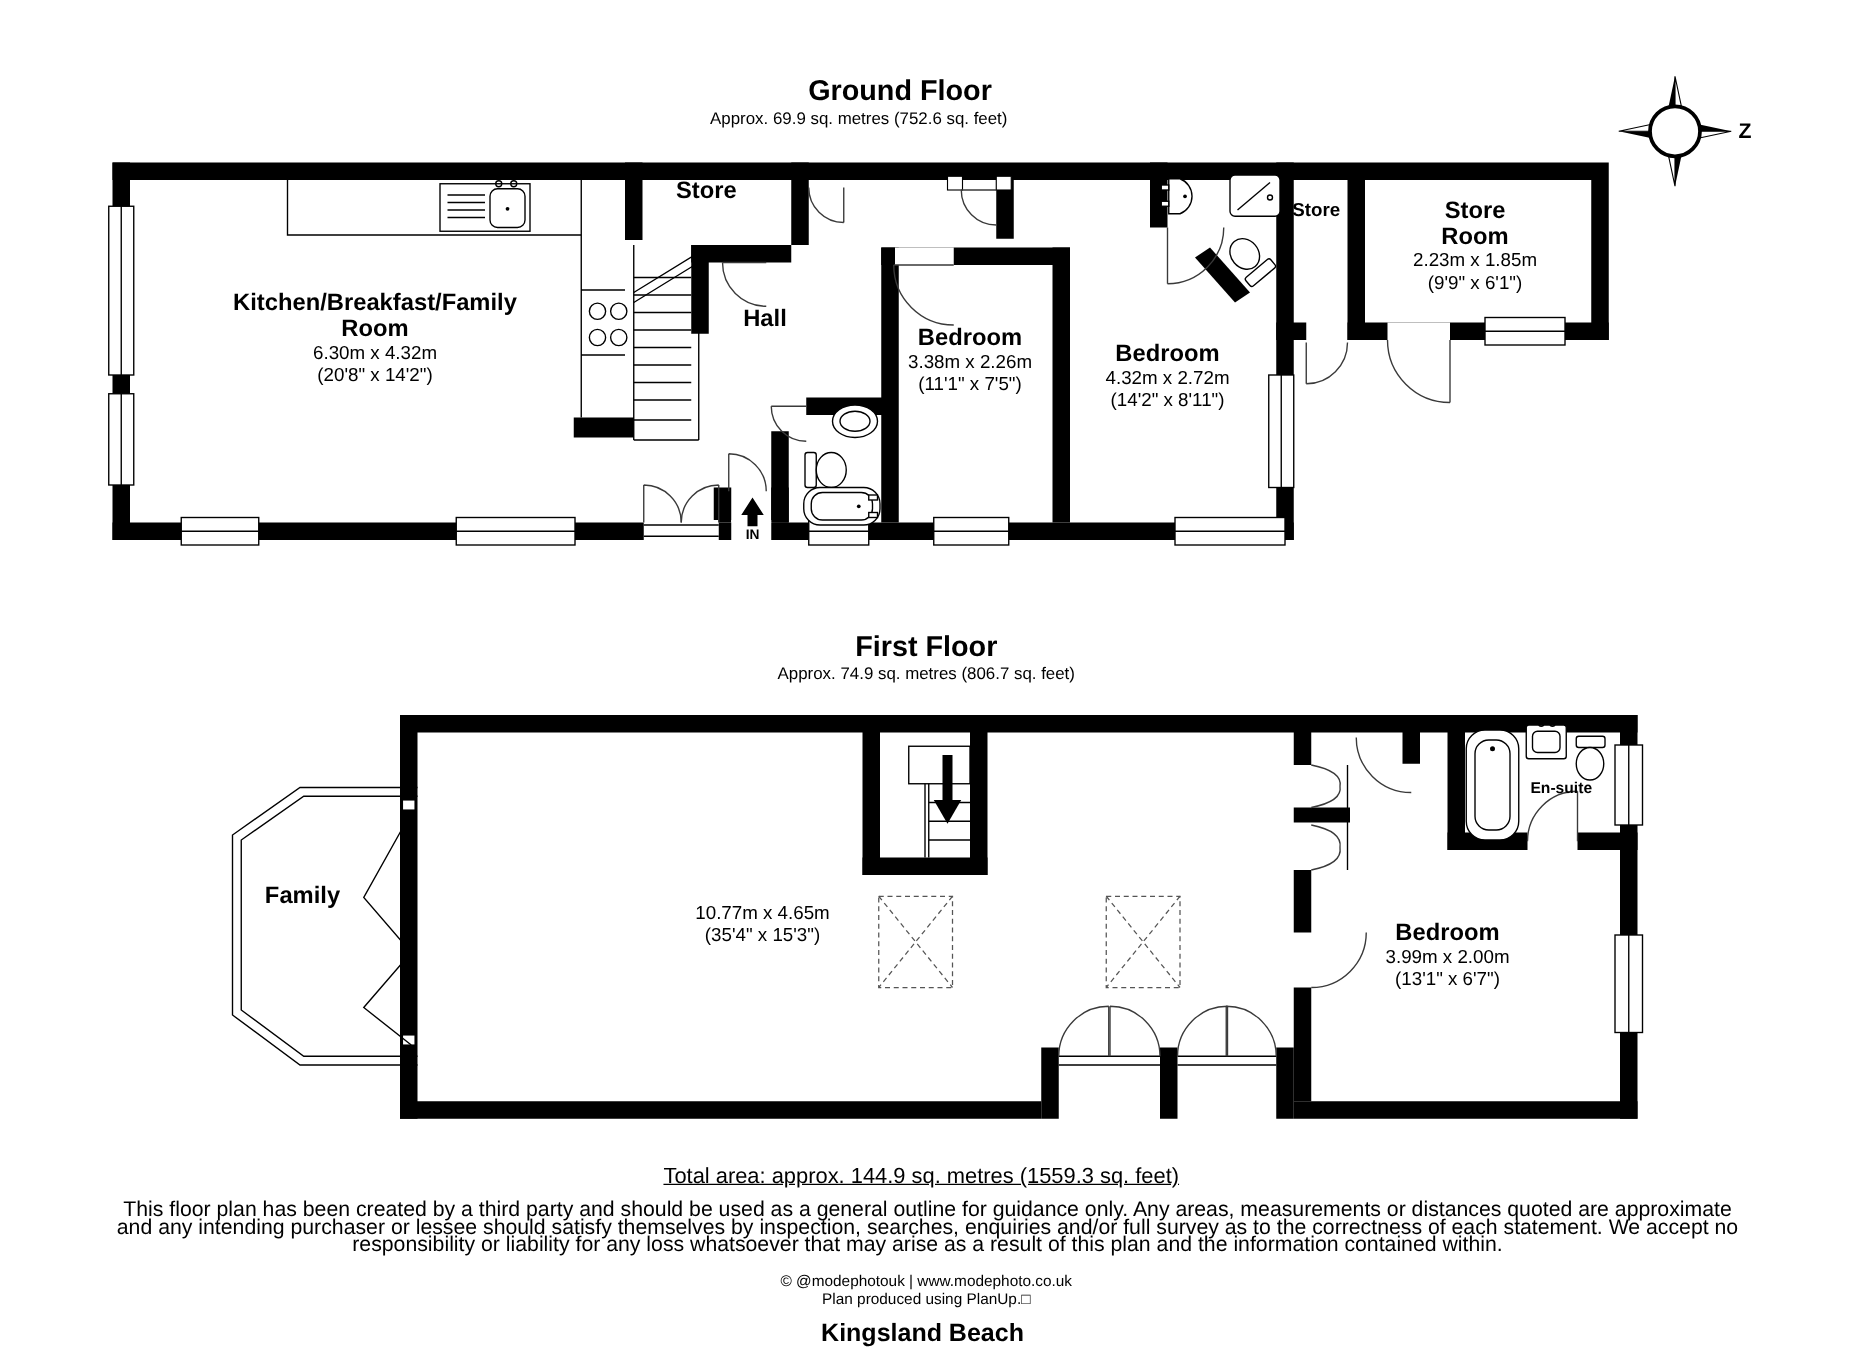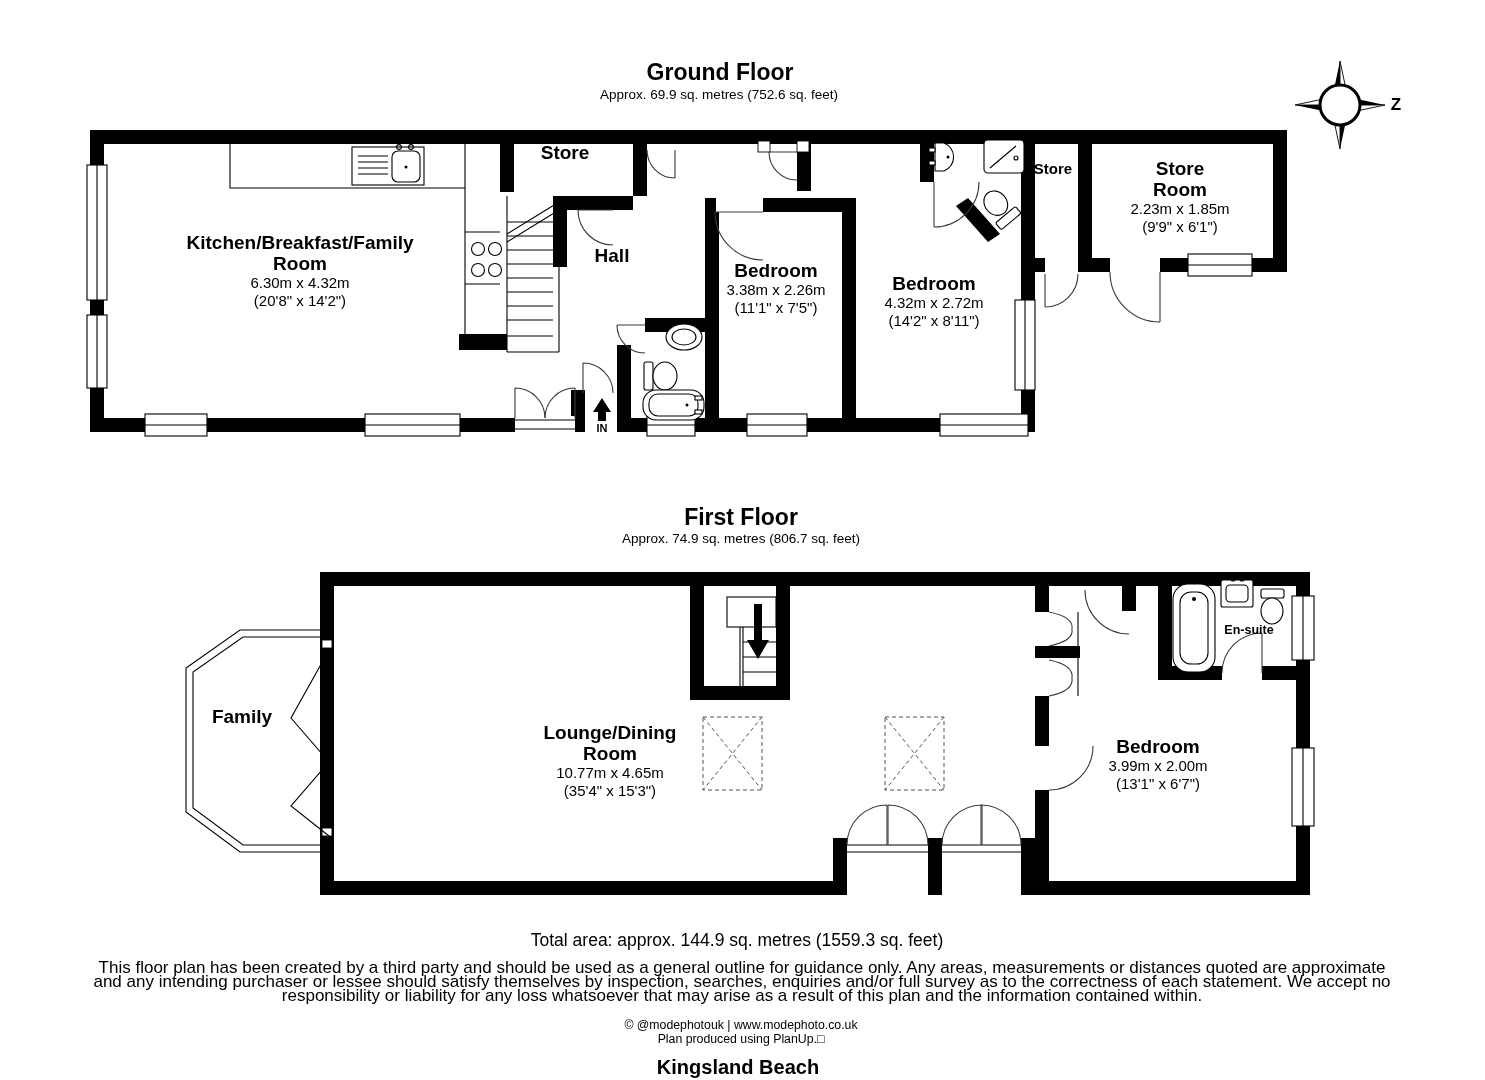--- a/index.html
+++ b/index.html
@@ -17,21 +17,21 @@
   .lbl{position:absolute;transform:translateX(-50%);text-align:center;white-space:nowrap;}
   .wrap{white-space:normal;}
   .room-name{font-weight:bold;font-size:19px;line-height:21px;}
   .room-dim{font-size:15px;line-height:17.5px;white-space:nowrap;}
   .tag{font-weight:bold;font-size:19px;}
   .tag-sm{font-weight:bold;font-size:15px;}
   .tag-xs{font-weight:bold;font-size:12.5px;}
   .tag-in{font-weight:bold;font-size:11px;text-align:right;}
   .floor-title{font-weight:bold;font-size:23px;line-height:24px;}
   .floor-sub{font-size:13.5px;}
-  .total{font-size:17.5px;}
+  .total{font-size:17.5px;text-decoration:underline;}
   .disc{font-size:17px;line-height:14px;}
   .foot{font-size:12.3px;line-height:14px;}
   .prop{font-weight:bold;font-size:20px;}
   .compass-z{font-weight:bold;font-size:17px;}
 </style>
 </head>
 <body>
 
 <div id="page">
 
@@ -273,21 +273,21 @@
     <polygon class="jamb" points="1340,149 1333,116 1340,120"></polygon>
     <polygon points="1295,105 1328,112 1324,105" fill="#000"></polygon>
     <polygon class="jamb" points="1295,105 1328,98 1324,105"></polygon>
     <polygon points="1385,105 1352,98 1356,105" fill="#000"></polygon>
     <polygon class="jamb" points="1385,105 1352,112 1356,105"></polygon>
     <circle cx="1340" cy="105" r="20" fill="#fff" stroke="#000" stroke-width="3"></circle>
   </g>
 </svg>
 
   <div class="lbl floor-title" style="left:687px;top:60px;margin-left:33px;">Ground Floor</div>
-  <div class="lbl floor-sub" style="left:687px;top:87px;margin-left:32px;">Approx. 69.9 sq. metres (752.6 sq. feet)</div>
+  <div class="lbl floor-sub" style="left:687px;top:87px;">Approx. 69.9 sq. metres (752.6 sq. feet)</div>
 
   <div class="lbl" style="left:300px;top:232px;">
     <div class="room-name wrap" style="width:270px;">Kitchen/Breakfast/Family Room</div>
     <div class="room-dim">6.30m x 4.32m</div>
     <div class="room-dim">(20'8" x 14'2")</div>
   </div>
 
   <div class="lbl tag" style="left:612px;top:245px;">Hall</div>
   <div class="lbl tag" style="left:565px;top:142px;">Store</div>
 
@@ -312,21 +312,20 @@
   </div>
 
   <div class="lbl tag-in" style="left:602px;top:422px;">IN</div>
 
   <div class="lbl floor-title" style="left:741px;top:505px;">First Floor</div>
   <div class="lbl floor-sub" style="left:741px;top:531px;">Approx. 74.9 sq. metres (806.7 sq. feet)</div>
 
   <div class="lbl tag" style="left:242px;top:706px;">Family</div>
 
   <div class="lbl" style="left:610px;top:722px;">
-    <div class="room-name wrap" style="width:185px;">Lounge/Dining Room</div>
     <div class="room-dim">10.77m x 4.65m</div>
     <div class="room-dim">(35'4" x 15'3")</div>
   </div>
 
   <div class="lbl" style="left:1158px;top:736px;">
     <div class="room-name">Bedroom</div>
     <div class="room-dim">3.99m x 2.00m</div>
     <div class="room-dim">(13'1" x 6'7")</div>
   </div>
 

